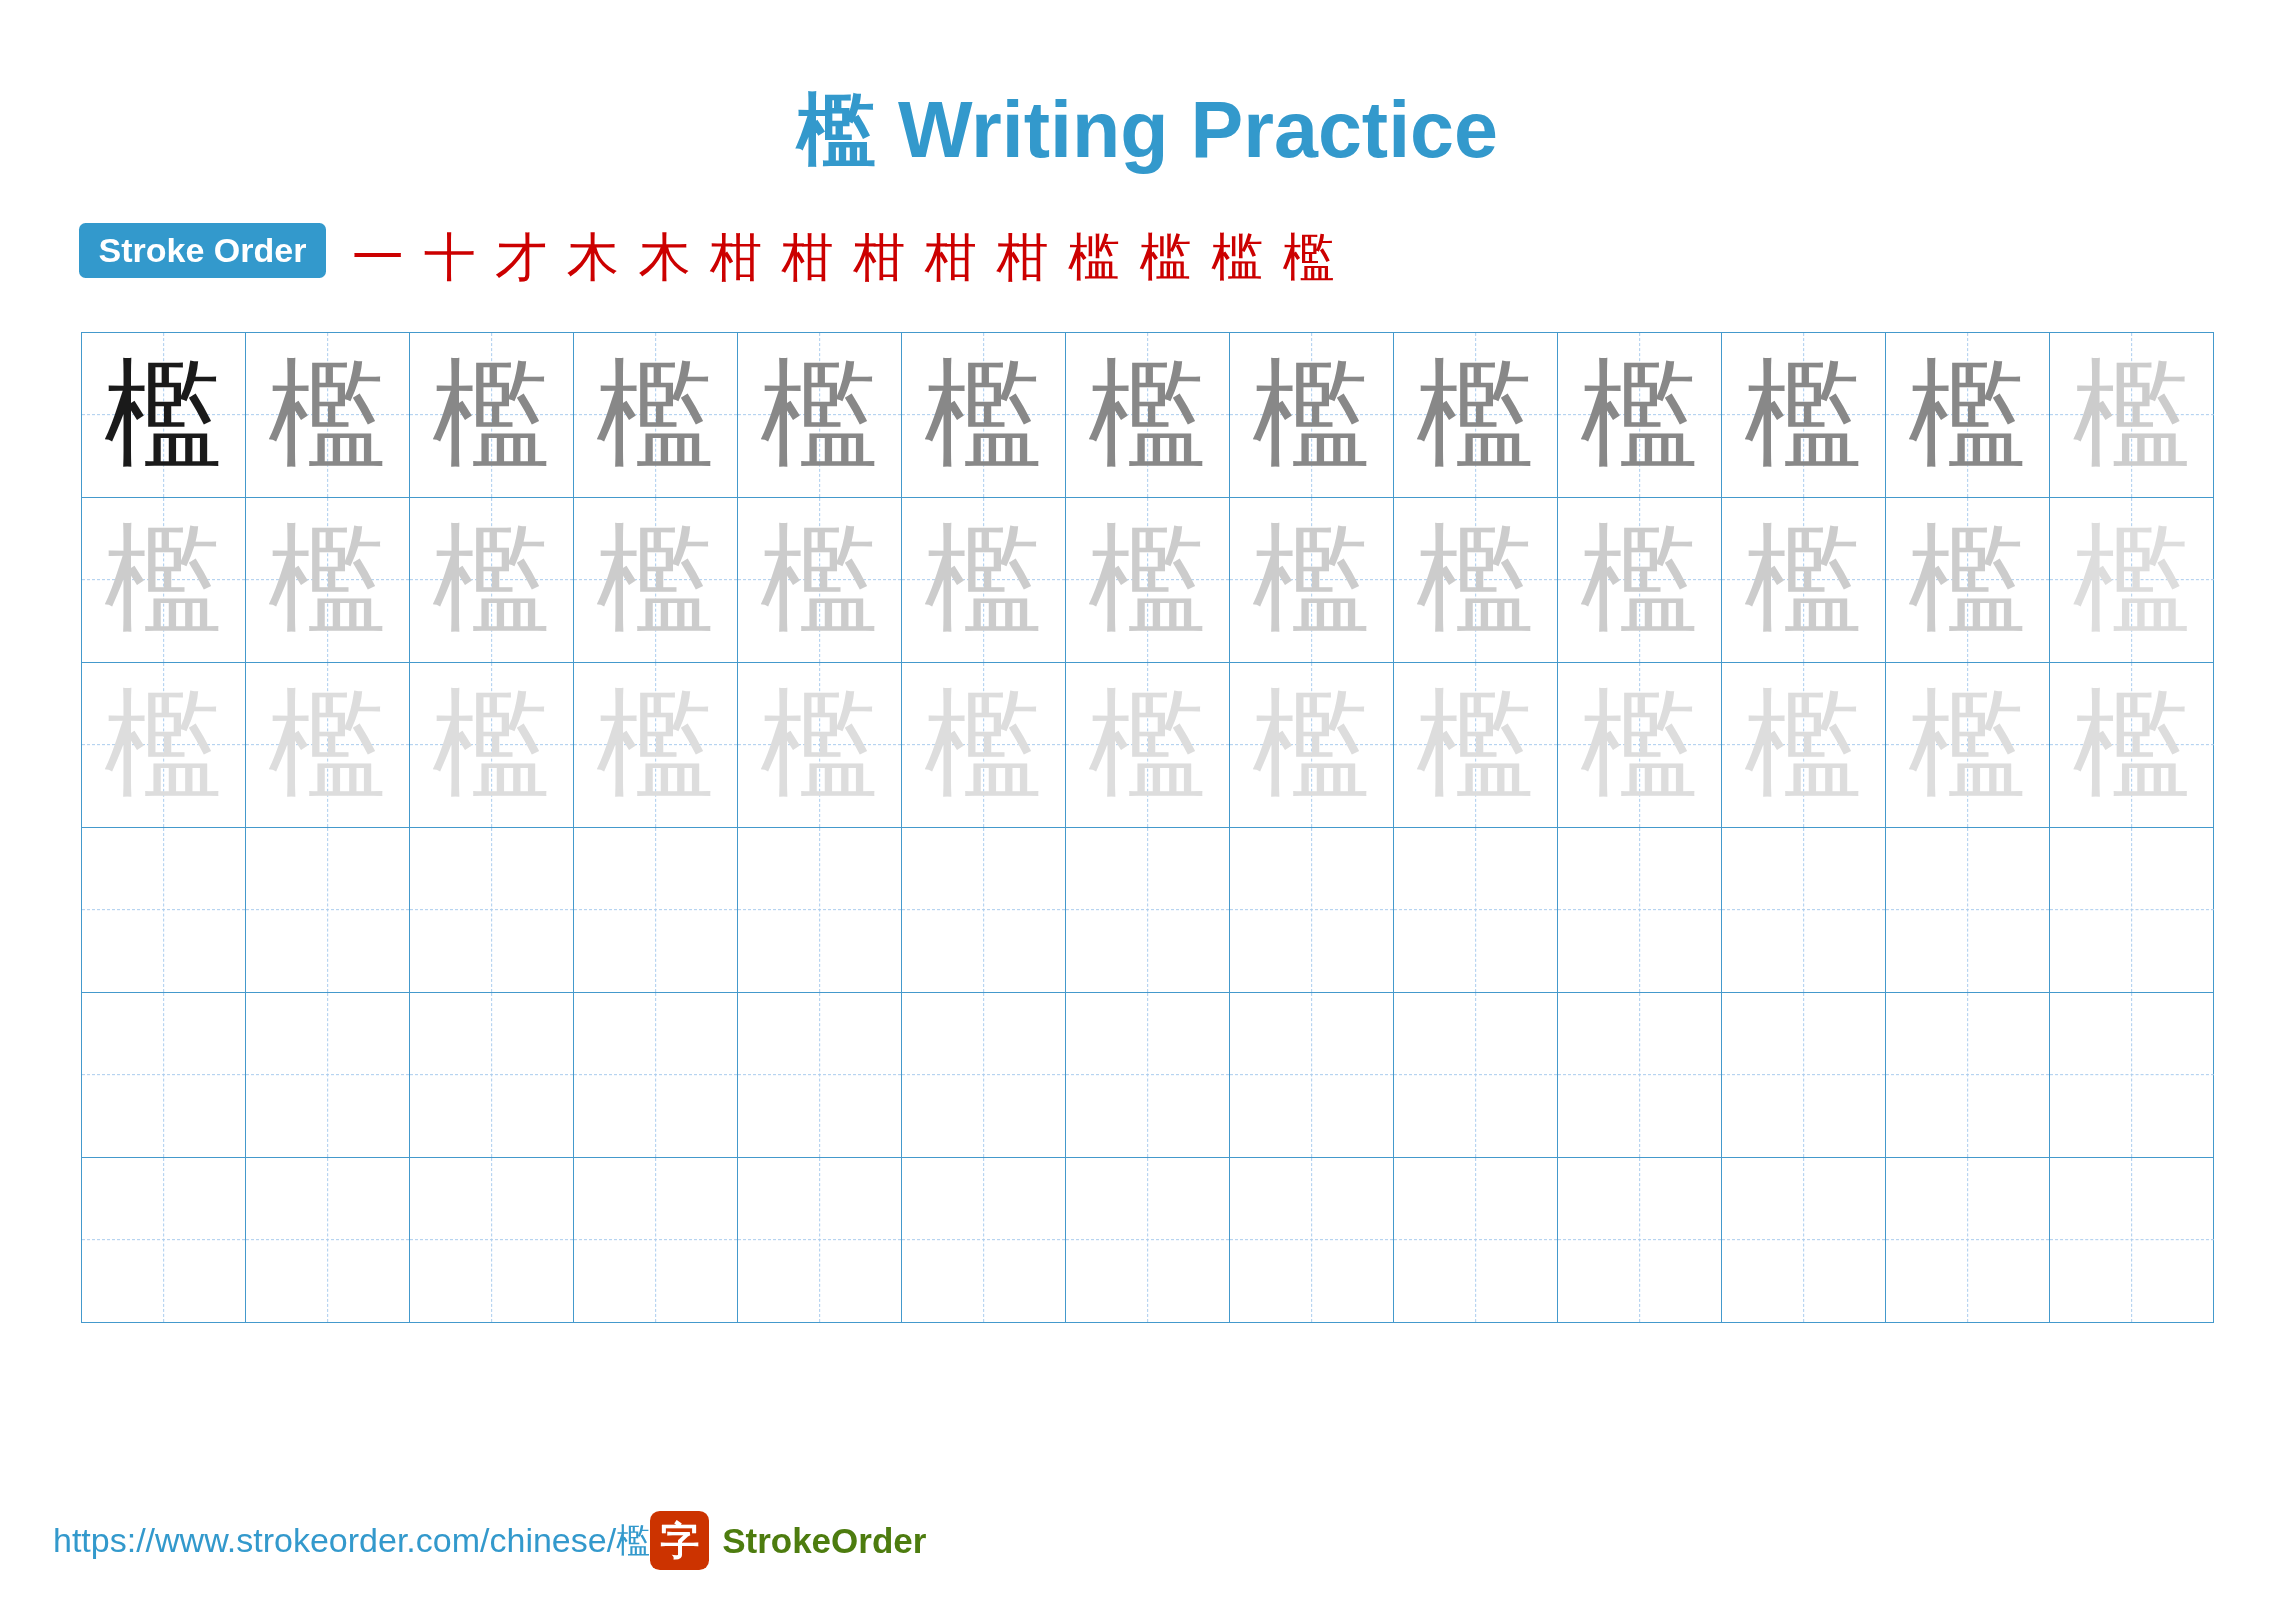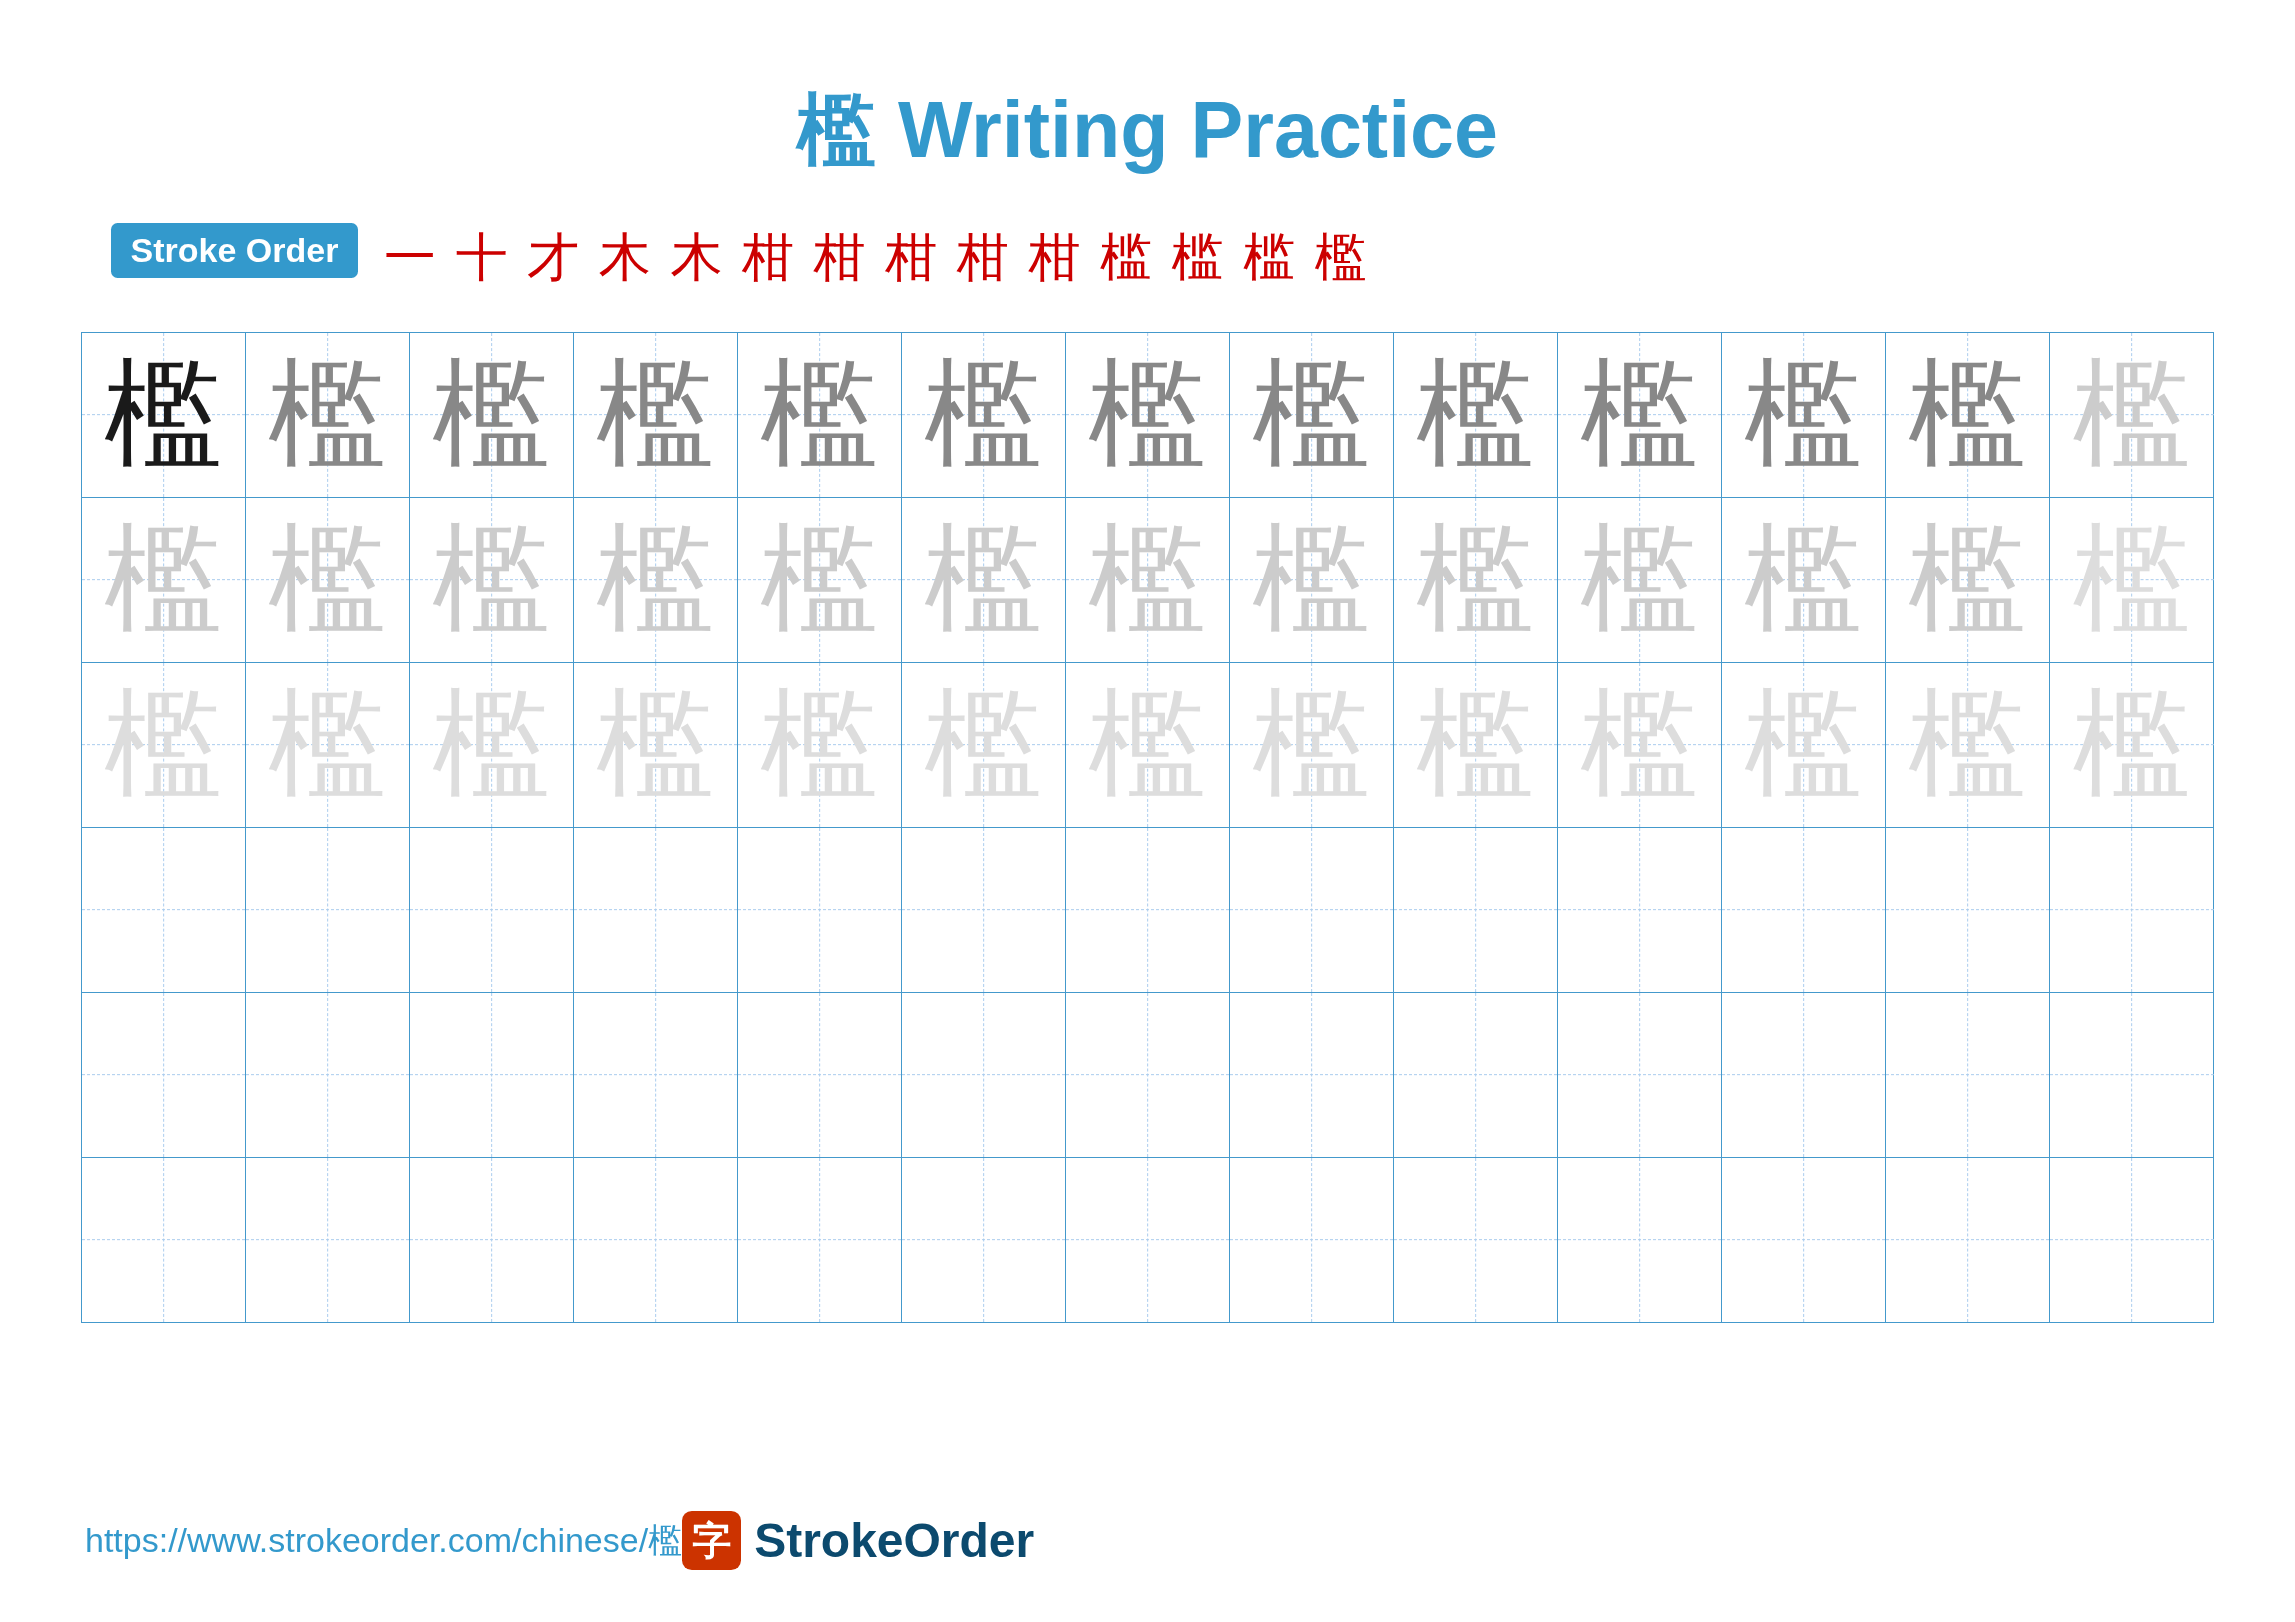--- a/index.html
+++ b/index.html
@@ -9,21 +9,21 @@
       width: 2295px;
       height: 1622px;
       position: relative;
       overflow: hidden;
     }
 
     .page-container {
       width: 2295px;
       height: 1622px;
       background: white;
-      padding: 52px 85px;
+      padding: 52px 53px;
       display: flex;
       flex-direction: column;
       align-items: center;
     }
 
     .title {
       font-size: 79px;
       color: #3399cc;
       font-weight: bold;
       margin-bottom: 39px;
@@ -176,23 +176,23 @@
       display: flex;
       align-items: center;
       justify-content: center;
       color: white;
       font-size: 39px;
       font-weight: bold;
       font-family: 'SimSun', serif;
     }
 
     .logo-text {
-      font-size: 48px;
+      font-size: 35px;
       font-weight: bold;
-      color: #0c4a6e;
+      color: #4d7c0f;
     }
   </style>
 </head>
 <body>
 
 <div class="page-container">
 
   <h1 class="title">檻 Writing Practice</h1>
 
   <div class="stroke-order-row">

